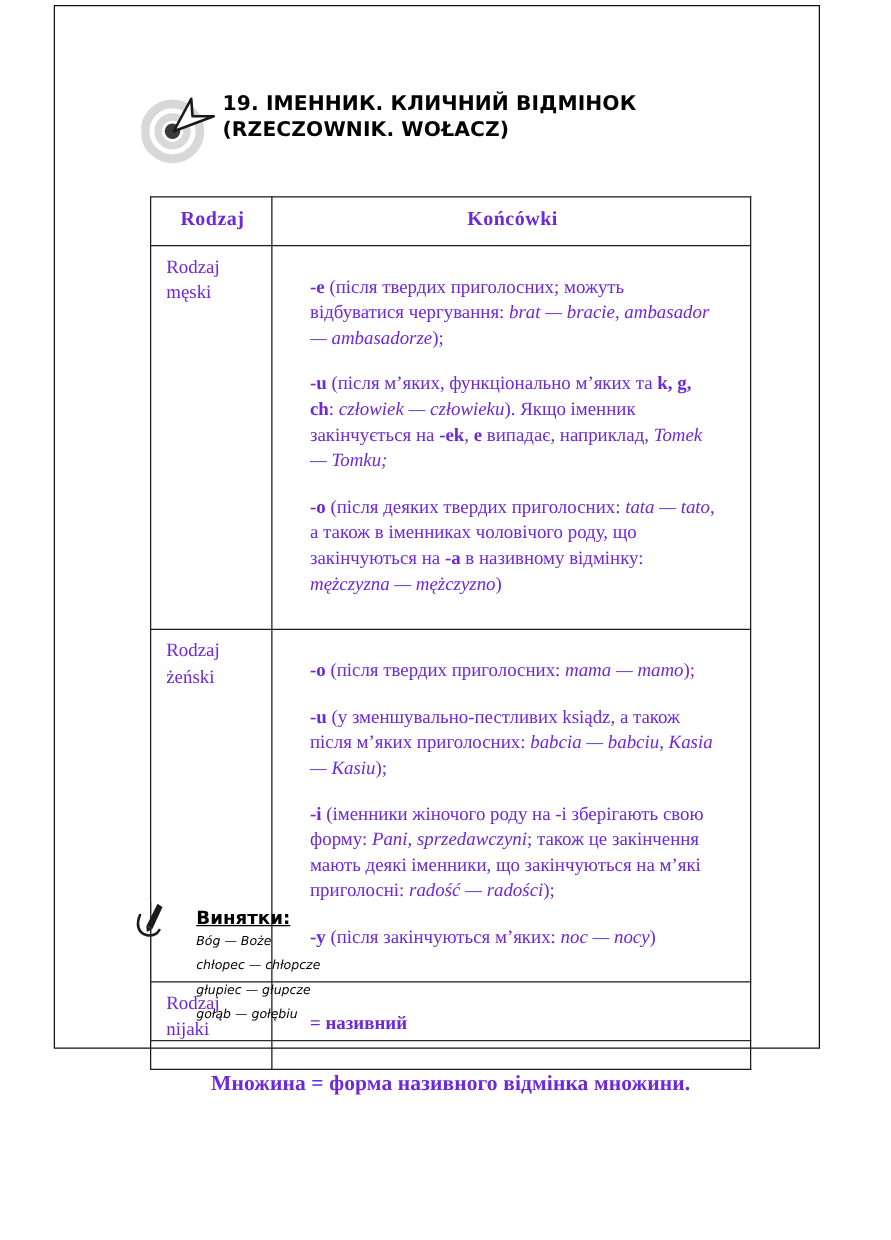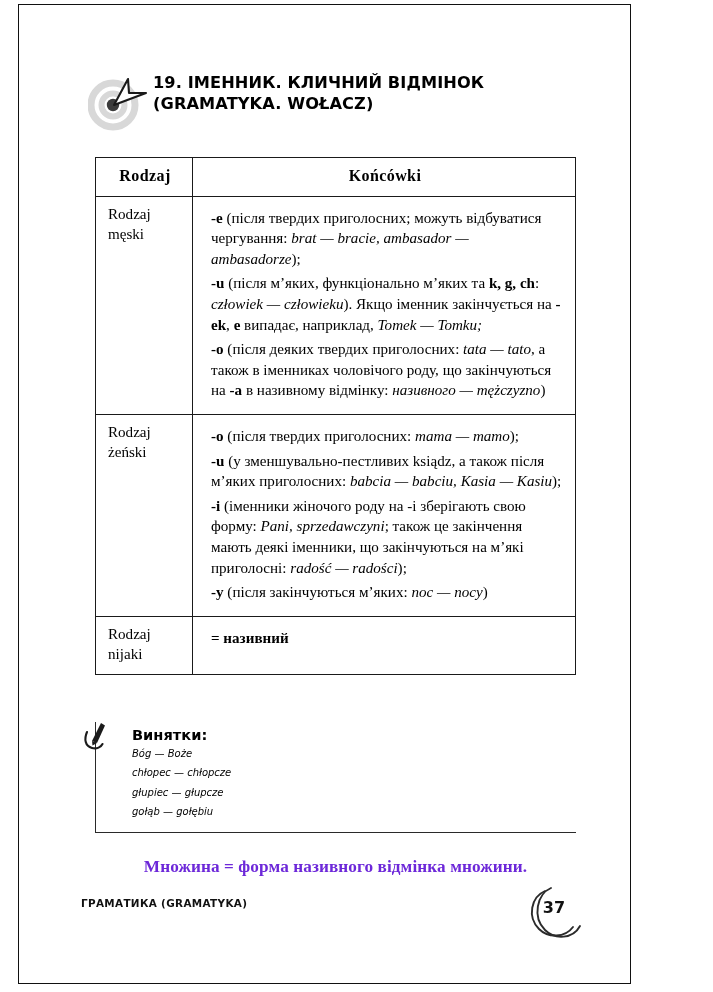--- a/index.html
+++ b/index.html
@@ -12,24 +12,24 @@
     width: 713px;
     height: 992px;
     position: relative;
     font-family: "Liberation Serif", serif;
     overflow: hidden;
   }
 
   
   #page-frame {
     position: absolute;
-    left: 18px;
+    left: 43px;
     top: 4px;
     width: 613px;
-    height: 980px;
+    height: 835px;
     border: 1.5px solid #111111;
     background: #ffffff;
     box-sizing: border-box;
   }
   #page-inner {
     position: absolute;
     left: 0; top: 0;
     width: 100%; height: 100%;
   }
 
@@ -70,38 +70,38 @@
     width: 481px;
     border-collapse: collapse;
     table-layout: fixed;
   }
   #endings-table td, #endings-table th {
     border: 1.4px solid #1a1a1a;
     vertical-align: top;
     padding: 7px 9px 9px 11px;
     font-size: 15.1px;
     line-height: 20.6px;
-    color: #000000;
+    color: #6d28d9;
   }
   #endings-table th {
     text-align: center;
     font-weight: bold;
     font-size: 16px;
     padding-top: 8px;
     padding-bottom: 9px;
     letter-spacing: 0.4px;
   }
   #endings-table col.c-genus { width: 97px; }
   #endings-table td.genus {
     white-space: pre-line;
     line-height: 20.5px;
     padding-left: 12px;
   }
   #endings-table td.endings { padding-left: 14px; }
-  #endings-table td.endings p { margin: 4px; }
+  #endings-table td.endings p { margin: 16px; }
   .b  { font-weight: bold; }
   .it { font-style: italic; }
 
   
   #exceptions-block {
     position: absolute;
     left: 76px;
     top: 717px;
     width: 481px;
     border-left: 1.4px solid #2a2a2a;
@@ -116,20 +116,21 @@
     top: -6px;
     width: 44px;
     height: 44px;
   }
   #exceptions-title {
     font-family: "DejaVu Sans", sans-serif;
     font-weight: bold;
     font-size: 14.6px;
     margin: 0 0 1px 36px;
     color: #000;
+    text-decoration: underline;
   }
   #exceptions-lists {
     display: flex;
     margin-left: 36px;
   }
   .exc-col {
     font-family: "DejaVu Sans", sans-serif;
     font-style: italic;
     font-size: 10px;
     line-height: 19.4px;
@@ -195,21 +196,21 @@
       <svg width="62" height="62" viewBox="0 0 62 62" aria-hidden="true">
         <circle cx="25" cy="36" r="22" fill="none" stroke="#d8d8d8" stroke-width="7"></circle>
         <circle cx="25" cy="36" r="11.5" fill="none" stroke="#d8d8d8" stroke-width="6"></circle>
         <circle cx="25" cy="36" r="6.2" fill="#3b3b3b"></circle>
         <path d="M26 36 L40 10 L41 24 L58 24 Z" fill="#ffffff" stroke="#1a1a1a" stroke-width="2.1" stroke-linejoin="round"></path>
       </svg>
     </div>
 
     <div id="chapter-title">
       <span class="ln">19.  ІМЕННИК. КЛИЧНИЙ ВІДМІНОК</span>
-      <span class="ln">(GRAMATYKA. WOŁACZ)</span>
+      <span class="ln">(RZECZOWNIK. WOŁACZ)</span>
     </div>
   </div>
 
   <table id="endings-table">
     <colgroup>
           <col class="c-genus">
           <col>
         </colgroup>
     <thead>
       <tr>
@@ -217,21 +218,21 @@
         <th>Końcówki</th>
       </tr>
     </thead>
     <tbody id="table-body">
           <tr>
             <td class="genus">Rodzaj
 męski</td>
             <td class="endings">
               <p><span class="b">-e</span><span> (після твердих приголосних; можуть відбуватися чергування: </span><span class="it">brat — bracie, ambasador — ambasadorze</span><span>);</span></p>
               <p><span class="b">-u</span><span> (після м’яких, функціонально м’яких та </span><span class="b">k, g, ch</span><span>: </span><span class="it">człowiek — człowieku</span><span>). Якщо іменник закінчується на </span><span class="b">-ek</span><span>, </span><span class="b">e</span><span> випадає, наприклад, </span><span class="it">Tomek — Tomku;</span></p>
-              <p><span class="b">-o</span><span> (після деяких твердих приголосних: </span><span class="it">tata — tato</span><span>, а також в іменниках чоловічого роду, що закінчуються на </span><span class="b">-a</span><span> в називному відмінку: </span><span class="it">називного — mężczyzno</span><span>)</span></p>
+              <p><span class="b">-o</span><span> (після деяких твердих приголосних: </span><span class="it">tata — tato</span><span>, а також в іменниках чоловічого роду, що закінчуються на </span><span class="b">-a</span><span> в називному відмінку: </span><span class="it">mężczyzna — mężczyzno</span><span>)</span></p>
             </td>
           </tr>
           <tr>
             <td class="genus">Rodzaj
 żeński</td>
             <td class="endings">
               <p><span class="b">-o</span><span> (після твердих приголосних: </span><span class="it">mama — mamo</span><span>);</span></p>
               <p><span class="b">-u</span><span> (у зменшувально-пестливих ksiądz, а також після м’яких приголосних: </span><span class="it">babcia — babciu, Kasia — Kasiu</span><span>);</span></p>
               <p><span class="b">-i</span><span> (іменники жіночого роду на -i зберігають свою форму: </span><span class="it">Pani, sprzedawczyni</span><span>; також це закінчення мають деякі іменники, що закінчуються на м’які приголосні: </span><span class="it">radość — radości</span><span>);</span></p>
               <p><span class="b">-y</span><span> (після закінчуються м’яких: </span><span class="it">noc — nocy</span><span>)</span></p>
@@ -264,25 +265,15 @@
             <span class="exc-item">Bóg — Boże</span>
             <span class="exc-item">chłopec — chłopcze</span>
             <span class="exc-item">głupiec — głupcze</span>
             <span class="exc-item">gołąb — gołębiu</span>
           </div>
     </div>
   </div>
 
   <div id="plural-note">Множина = форма називного відмінка множини.</div>
 
-  <div id="footer-section">
-    <div id="footer-label">ГРАМАТИКА (GRAMATYKA)</div>
-    <div id="page-number-badge">
-      <svg width="78" height="62" viewBox="0 0 78 62" aria-hidden="true" style="position:absolute;left:0;top:0;">
-        <path d="M30 6 C16 12, 12 32, 24 44 C33 53, 50 53, 58 42" fill="none" stroke="#2b2b2b" stroke-width="1.9" stroke-linecap="round"></path>
-        <path d="M36 3 C22 9, 17 32, 30 45 C40 55, 58 54, 65 41" fill="none" stroke="#2b2b2b" stroke-width="1.9" stroke-linecap="round"></path>
-      </svg>
-      <div id="page-number">37</div>
-    </div>
-  </div>
 
  </div>
 </div>
 
 </body></html>

